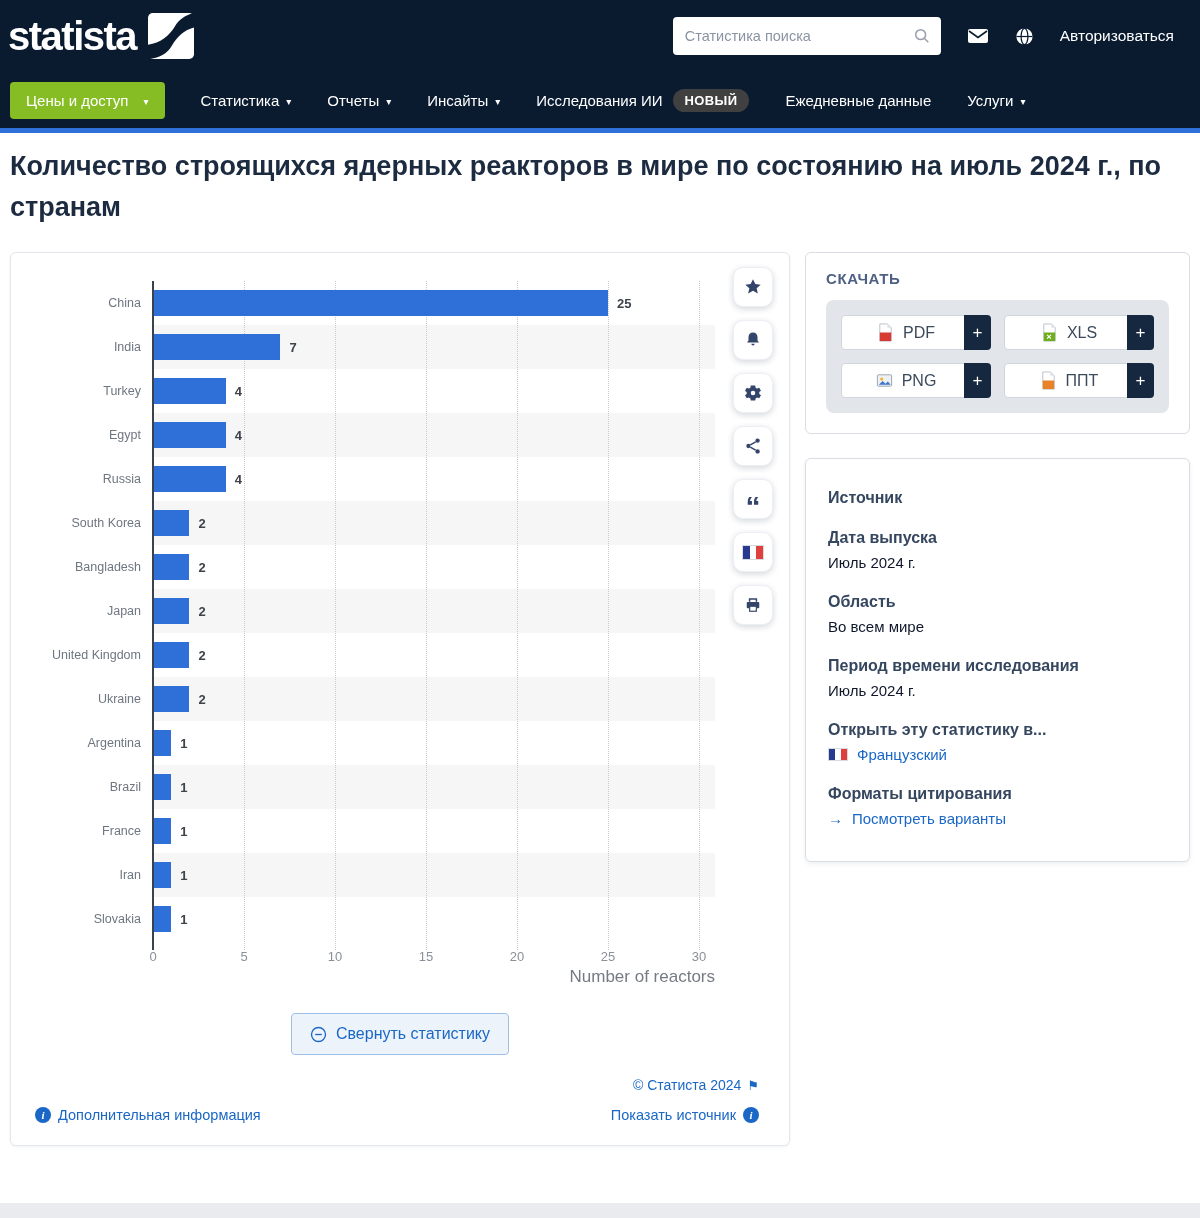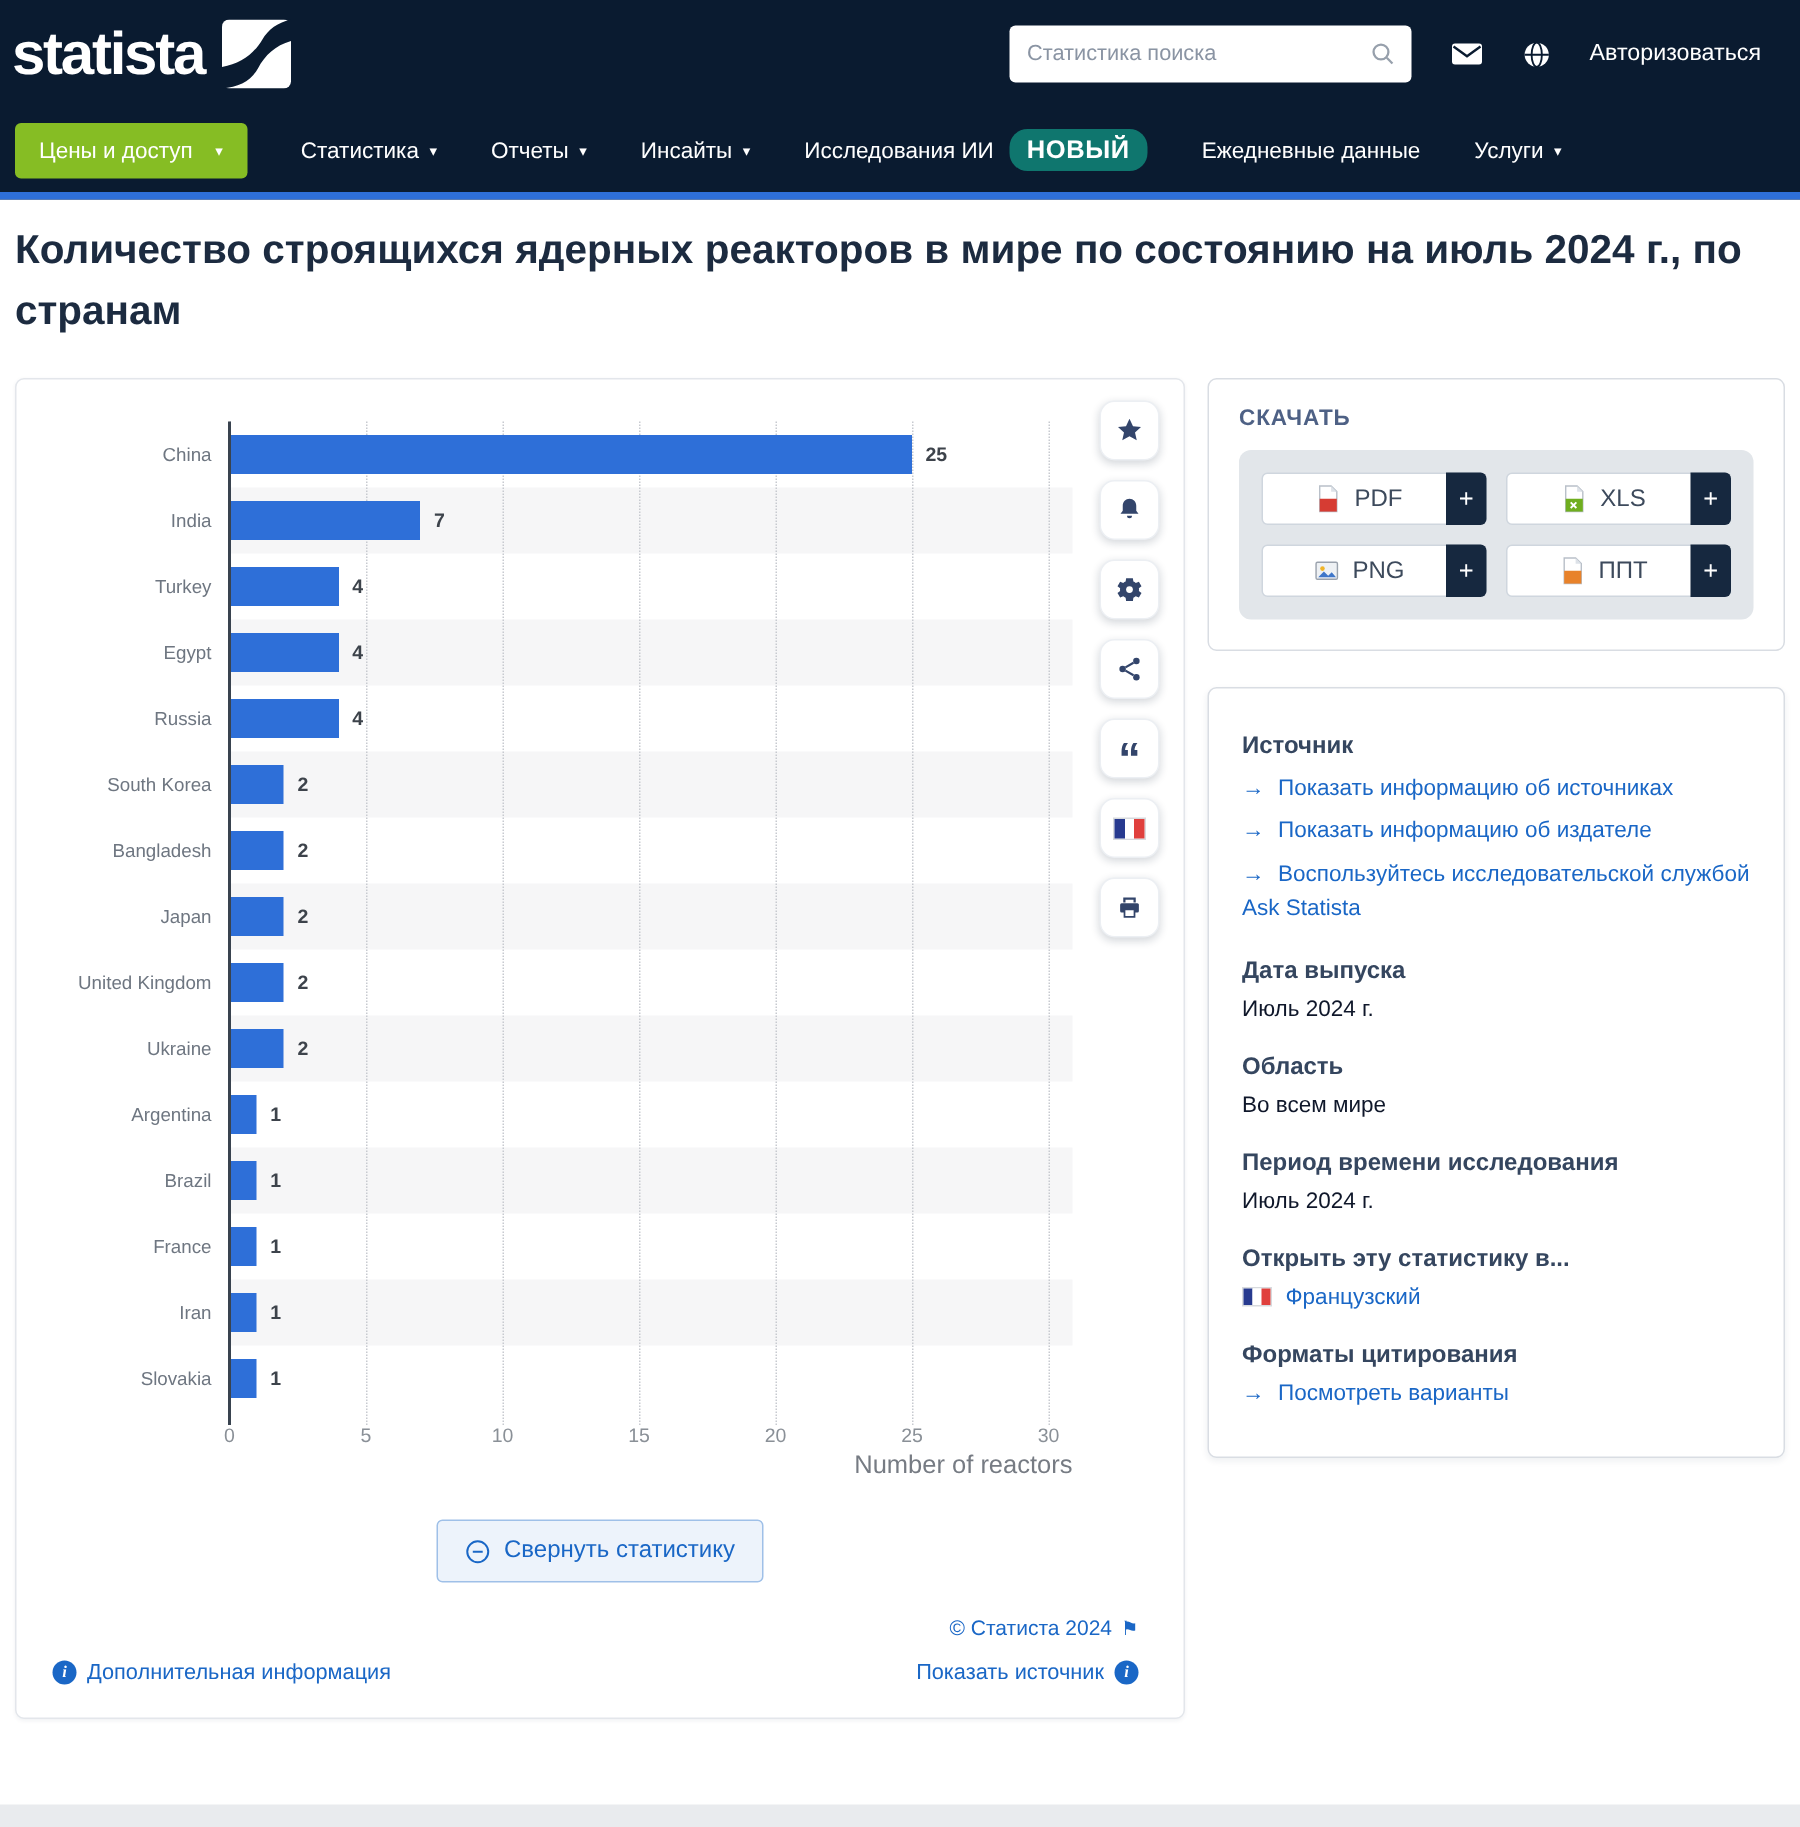--- a/index.html
+++ b/index.html
@@ -19,21 +19,21 @@
   .h-right { margin-left:auto; display:flex; align-items:center; gap:26px; }
   .search-box { display:flex; align-items:center; width:268px; height:38px; background:#fff; border-radius:4px; padding:0 10px 0 0; }
   .search-box input { flex:1; border:none; outline:none; background:transparent; padding:0 12px; font-size:14.5px; color:#333; font-family:inherit; }
   .search-box input::placeholder { color:#8a94a3; }
   .login-link { color:#fff; font-size:15.5px; }
   .h-nav { display:flex; align-items:center; height:56px; padding:0 10px; gap:36px; }
   .green-btn { display:flex; align-items:center; gap:8px; background:#86bd24; color:#fff; border:none; border-radius:4px; font-family:inherit; font-size:15px; padding:10px 16px; cursor:pointer; }
   .nav-items { display:flex; align-items:center; gap:36px; }
   .nav-item { color:#fff; font-size:15px; display:flex; align-items:center; cursor:pointer; }
   .caret { font-size:10px; margin-left:7px; position:relative; top:1px; }
-  .nav-badge { background:#0f766e; color:#fff; font-size:17px; font-weight:bold; letter-spacing:.4px; padding:4px 12px; border-radius:12px; margin-left:10px; }
+  .nav-badge { background:#404040; color:#fff; font-size:13px; font-weight:bold; letter-spacing:.4px; padding:4px 12px; border-radius:12px; margin-left:10px; }
   .blue-strip { height:5px; background:#2e6fd8; }
 
   
   .main-wrap { padding:0 10px; }
   .breadcrumb { margin-top:46px; font-size:14.5px; }
   .breadcrumb a { color:#1a66c2; }
   .breadcrumb .sep { color:#8a9097; margin:0 8px; }
   h1.page-title { font-size:27px; font-weight:bold; color:#1c2b40; line-height:1.5; margin:13px 0 0; max-width:1165px; }
 
   
@@ -378,25 +378,20 @@
                 <rect x="4" y="10" width="12" height="9" fill="#e8822a"></rect>
               </svg>
               <span class="dl-label">ППТ</span>
               <span class="dl-plus">+</span>
             </button>
           </div>
       </section>
 
       <section class="info-card">
         <h4>Источник</h4>
-        <div id="source-links">
-            <div class="src-link-row"><span class="arr">→</span><a class="blue-link">Показать информацию об источниках</a></div>
-            <div class="src-link-row"><span class="arr">→</span><a class="blue-link">Показать информацию об издателе</a></div>
-            <div class="src-link-row"><span class="arr">→</span><a class="blue-link">Воспользуйтесь исследовательской службой Ask Statista</a></div>
-          </div>
 
         <h4>Дата выпуска</h4>
         <p>Июль 2024 г.</p>
 
         <h4>Область</h4>
         <p>Во всем мире</p>
 
         <h4>Период времени исследования</h4>
         <p>Июль 2024 г.</p>
 

